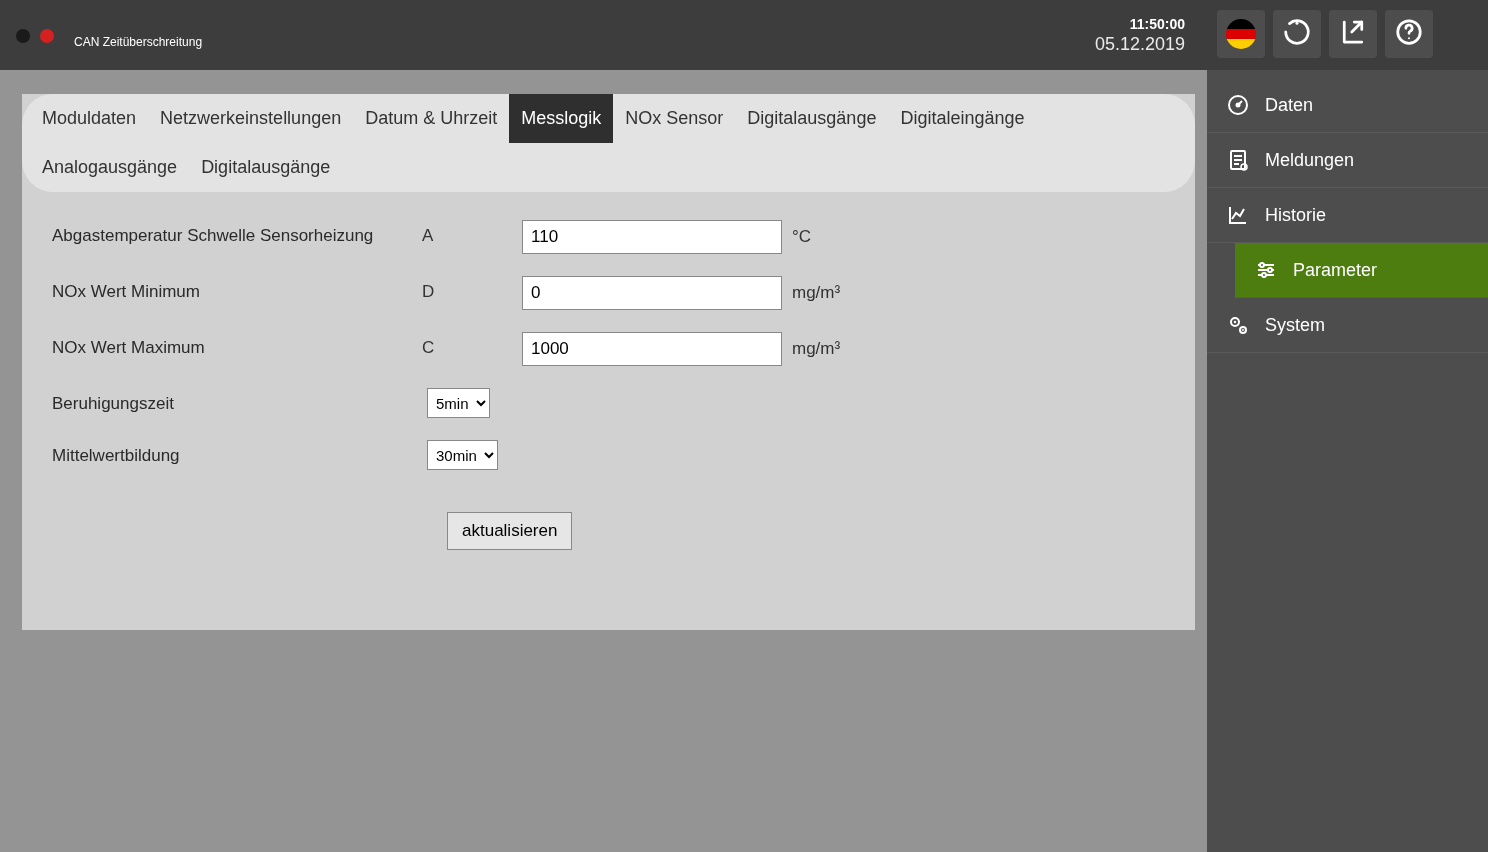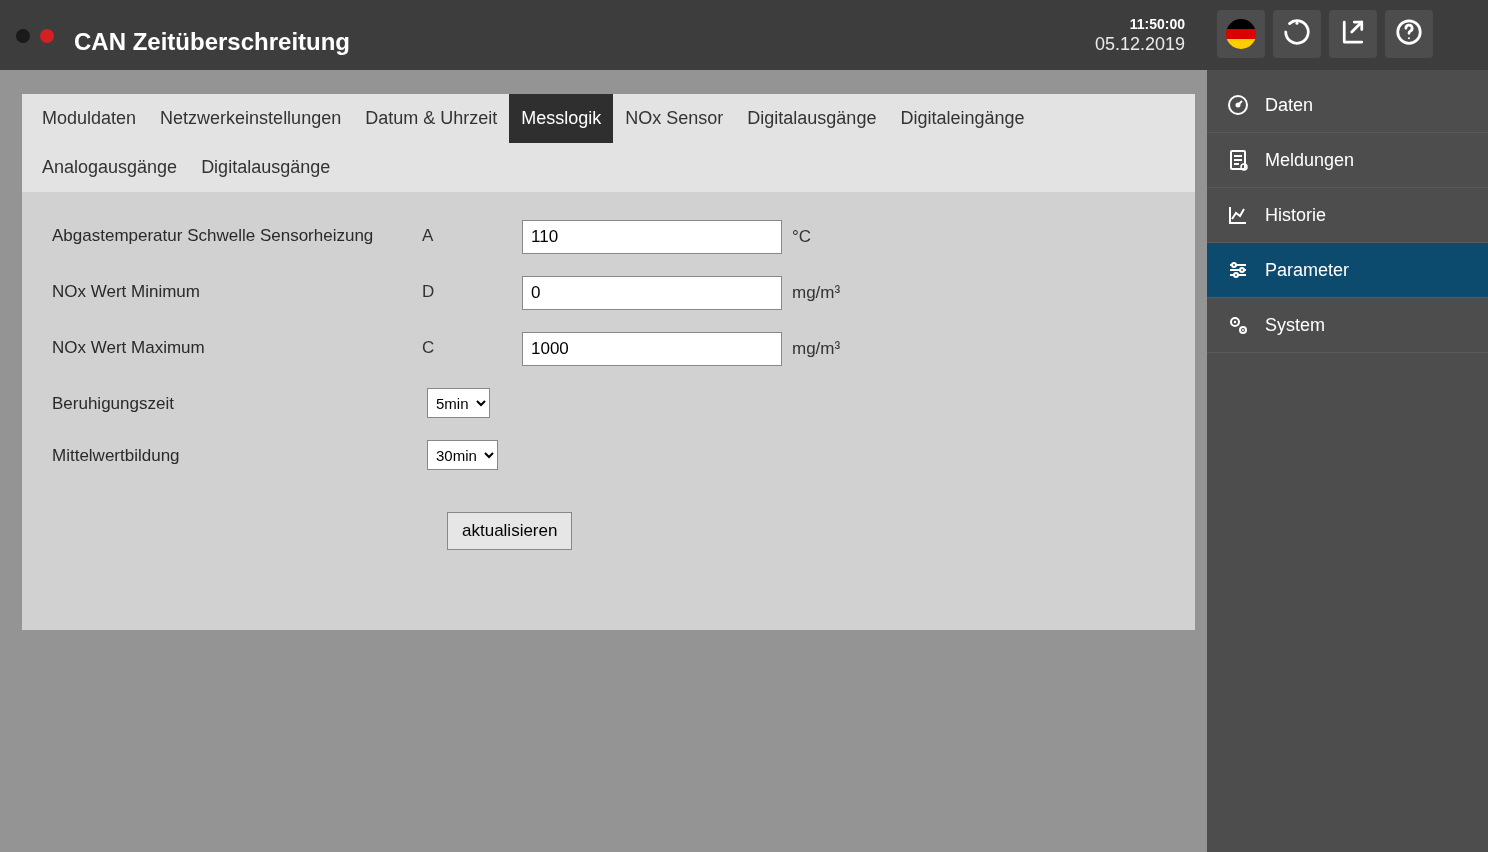--- a/index.html
+++ b/index.html
@@ -25,21 +25,21 @@
   padding: 0 0 0 16px;
   color: #fff;
 }
 .window-dots { display: flex; gap: 10px; margin-right: 20px; padding-top:2px;}
 .dot {
   width: 14px; height: 14px; border-radius: 50%;
 }
 .dot-black { background: #1a1a1a; }
 .dot-red { background: #d42020; }
 .title-area { flex: 1; display: flex; flex-direction: column; justify-content:center; height:100%;}
-.page-title { font-size: 24px; font-weight: 700; margin-top:14px;}
+.page-title { font-size: 12px; font-weight: 400; margin-top:14px;}
 .dt-area {
   text-align: right;
   padding-right: 22px;
 }
 .dt-time { font-size: 14px; font-weight: 600; }
 .dt-date { font-size: 18px; font-weight: 400; color:#eaeaea; margin-top:2px;}
 .top-btn {
   width: 48px; height: 48px;
   background: #4d4d4d;
   border-radius: 4px;
@@ -58,20 +58,21 @@
   background: #949494;
 }
 .panel {
   background: #d1d1d1;
 }
 .tab-bar {
   display: flex;
   flex-wrap: wrap;
   background: #e3e3e3;
   padding: 0 8px;
+  border-radius: 31px;
 }
 .tab {
   padding: 14px 12px;
   font-size: 18px;
   color: #333;
   cursor: pointer;
   white-space: nowrap;
 }
 .tab.active {
   background: #2f2f2f;
@@ -120,21 +121,21 @@
 .nav-item {
   display: flex;
   align-items: center;
   padding: 14px 18px;
   color: #fff;
   font-size: 18px;
   border-bottom: 1px solid #5a5a5a;
   cursor: pointer;
   gap: 14px;
 }
-.nav-item.active { background: #0c4a6e; }
+.nav-item.active { background: #4d7c0f; margin-left: 28px; }
 .nav-icon { width: 26px; height: 26px; display:flex; align-items:center; justify-content:center; flex-shrink:0;}
 .nav-icon svg { width: 24px; height: 24px; stroke:#fff; fill:none; stroke-width:2;}
 
 .layout-row { display:flex; flex:1; min-height:0;}
 .left-col { flex:1; display:flex; flex-direction:column;}
 .right-col { width: 281px; background:#4d4d4d; display:flex; flex-direction:column;}
 .right-top-btns {
   display:flex; gap:8px; padding:10px 10px 0 10px; height:70px;
   background:#3d3d3d;
 }

